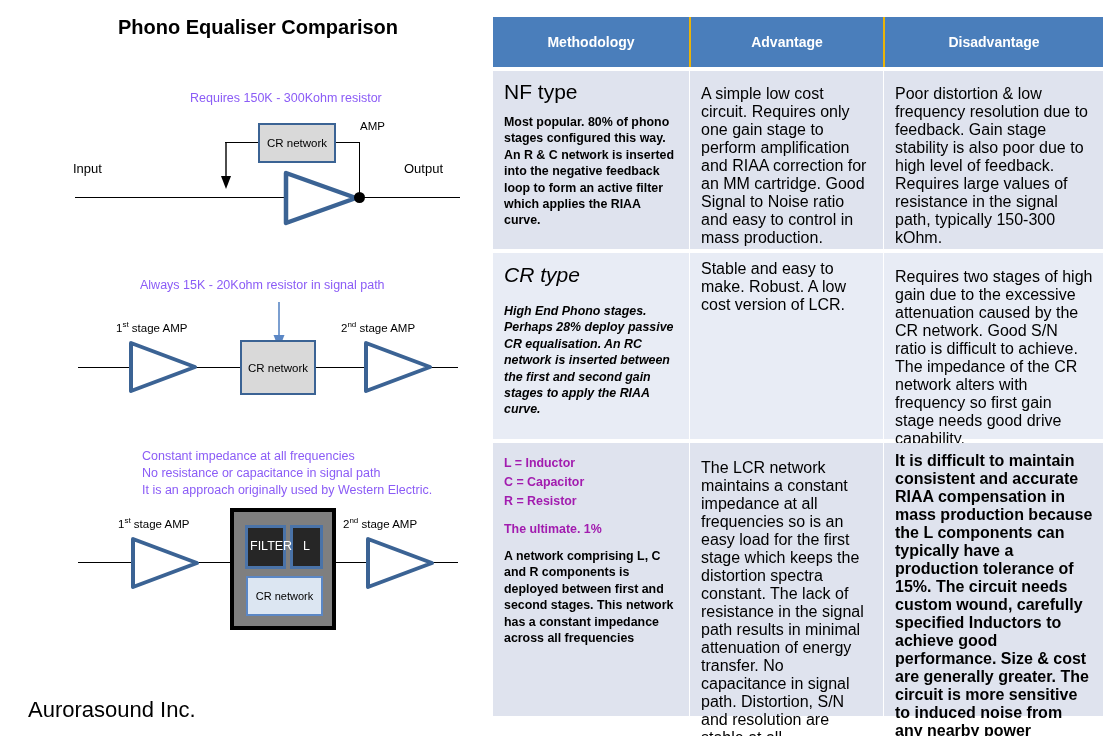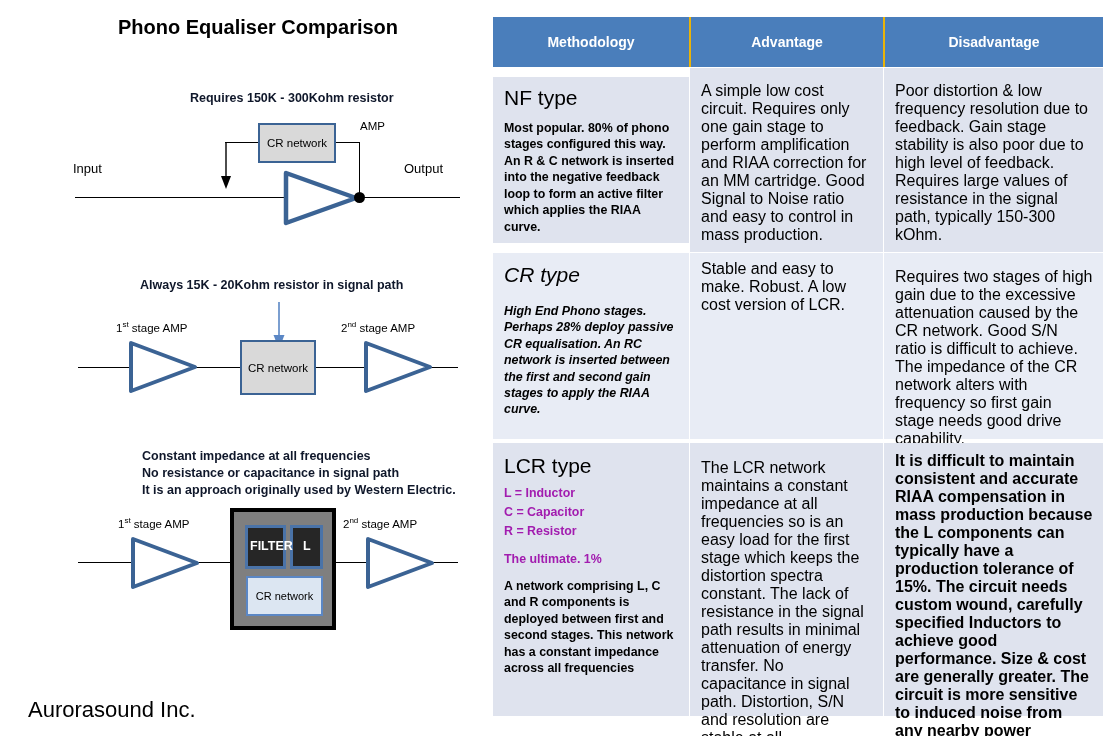--- a/index.html
+++ b/index.html
@@ -16,21 +16,21 @@
   .left-panel{position:absolute;left:0;top:0;width:490px;height:736px;}
 
   .page-title{
     position:absolute;left:118px;top:16px;
     font-size:20px;font-weight:bold;color:#000;
     letter-spacing:0px;
   }
 
   .diagram{position:absolute;left:0;}
   .dg-caption{
-    position:absolute;font-size:12.5px;font-weight:bold;color:#0f172a;
+    position:absolute;font-size:12.5px;font-weight:normal;color:#8b5cf6;
     white-space:pre;line-height:17px;
   }
   .wire{position:absolute;background:#000;height:1px;}
   .vwire{position:absolute;background:#000;width:1px;}
   .lbl{position:absolute;font-size:13px;color:#000;white-space:nowrap;}
   .lbl-sm{position:absolute;font-size:11.5px;color:#000;white-space:nowrap;}
   .lbl-sm sup{font-size:8px;vertical-align:super;}
 
   
   .amp{position:absolute;}
@@ -60,21 +60,21 @@
     box-sizing:border-box;
   }
   .lcr-cell{
     position:absolute;
     background:#262626;
     border:3px solid #4a73a8;
     box-sizing:border-box;
   }
   .lcr-text{
     position:absolute;
-    color:#ffffff;font-size:12.5px;font-weight:bold;
+    color:#ffffff;font-size:12.5px;font-weight:normal;
     white-space:nowrap;
   }
   .lcr-cr{
     position:absolute;
     background:#dce6f2;
     border:2px solid #5b87c5;
     box-sizing:border-box;
     display:flex;align-items:center;justify-content:center;
     font-size:11px;color:#000;
   }
@@ -239,21 +239,21 @@
   <div class="table">
 
     <div class="thead">
       <div class="th c1">Methodology</div>
       <div class="th c2">Advantage</div>
       <div class="th c3">Disadvantage</div>
     </div>
 
     <div class="row-sep"></div>
 
-    <div class="trow" style="height:178px;align-items:center;">
+    <div class="trow" style="height:178px;">
       <div class="td c1">
         <div class="type-title">NF type</div>
         <div class="body-text">Most popular. 80% of phono stages configured this way. An R &amp; C network is inserted into the negative feedback loop to form an active filter which applies the RIAA curve.</div>
       </div>
       <div class="td c2" style="padding-top:14px;">A simple low cost circuit. Requires only one gain stage to perform amplification and RIAA correction for an MM cartridge. Good Signal to Noise ratio and easy to control in mass production.</div>
       <div class="td c3" style="padding-top:14px;">Poor distortion &amp; low frequency resolution due to feedback. Gain stage stability is also poor due to high level of feedback. Requires large values of resistance in the signal path, typically 150-300 kOhm.</div>
     </div>
 
     <div class="row-sep"></div>
 
@@ -265,21 +265,20 @@
       <div class="td c2" style="padding-top:7px;">Stable and easy to make.
 Robust.
 A low cost version of LCR.</div>
       <div class="td c3" style="padding-top:15px;">Requires two stages of high gain due to the excessive attenuation caused by the CR network. Good S/N ratio is difficult to achieve. The impedance of the CR network alters with frequency so first gain stage needs good drive capability.</div>
     </div>
 
     <div class="row-sep"></div>
 
     <div class="trow" style="height:273px;">
       <div class="td c1" style="padding-top:11px;">
-        <div class="type-title" style="margin-bottom:6px;">LCR type</div>
         <div class="kv">L = Inductor
 C = Capacitor
 R = Resistor</div>
         <div class="gap"></div>
         <div class="kv">The ultimate. 1%</div>
         <div class="gap"></div>
         <div class="body-text">A network comprising L, C and R components is deployed between first and second stages. This network has a constant impedance across all frequencies</div>
       </div>
       <div class="td c2" style="padding-top:16px;">The LCR network maintains a constant impedance at all frequencies so is an easy load for the first stage which keeps the distortion spectra constant. The lack of resistance in the signal path results in minimal attenuation of energy transfer. No capacitance in signal path. Distortion, S/N and resolution are stable at all frequencies.</div>
       <div class="td c3" style="font-weight:bold;">It is difficult to maintain consistent and accurate RIAA compensation in mass production because the L components can typically have a production tolerance of 15%.

